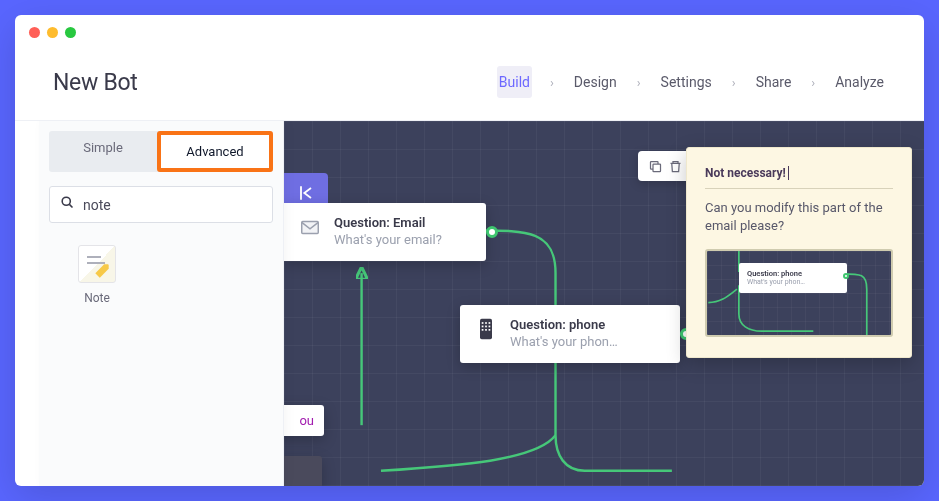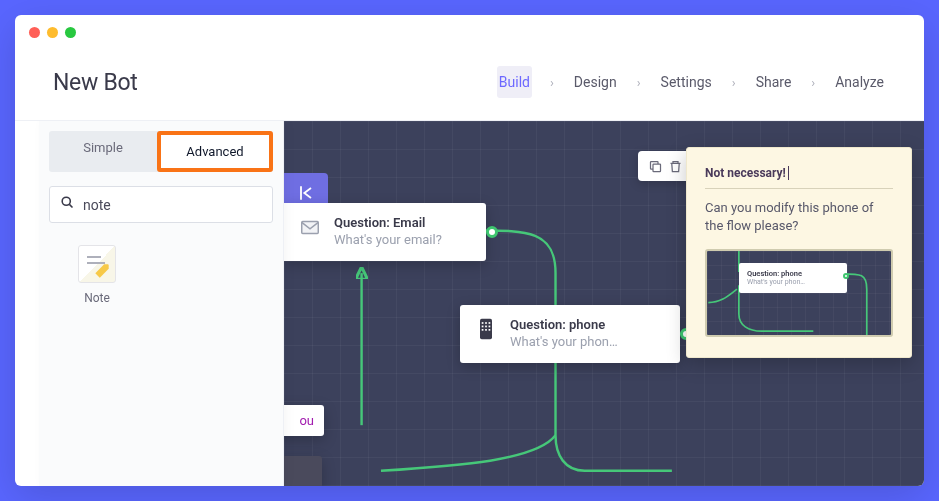--- a/index.html
+++ b/index.html
@@ -557,21 +557,21 @@
           <svg width="15" height="15" viewBox="0 0 24 24" fill="none" stroke="#6a6a7a" stroke-width="2">
             <polyline points="4 7, 20 7"></polyline>
             <path d="M 8 7 V 4 h 8 v 3"></path>
             <path d="M 6 7 l 1 13 h 10 l 1 -13"></path>
           </svg>
         </div>
       </div>
 
       <div class="note-card">
         <div class="note-title">Not necessary!</div>
-        <div class="note-body-text">Can you modify this phone of the flow please?</div>
+        <div class="note-body-text">Can you modify this part of the email please?</div>
         <div class="note-preview">
           <svg class="preview-wire" viewBox="0 0 190 88">
             <path d="M 140 24 C 160 24, 166 24, 166 40 L 166 88"></path>
             <path d="M 32 0 L 32 22"></path>
             <path d="M 32 36 L 32 66 C 32 78, 42 84, 56 84 L 110 84"></path>
             <path d="M 0 54 C 14 54, 22 46, 30 40"></path>
           </svg>
           <div class="preview-node">
             <div class="pn-title">Question: phone</div>
             <div class="pn-sub">What's your phon…</div>

